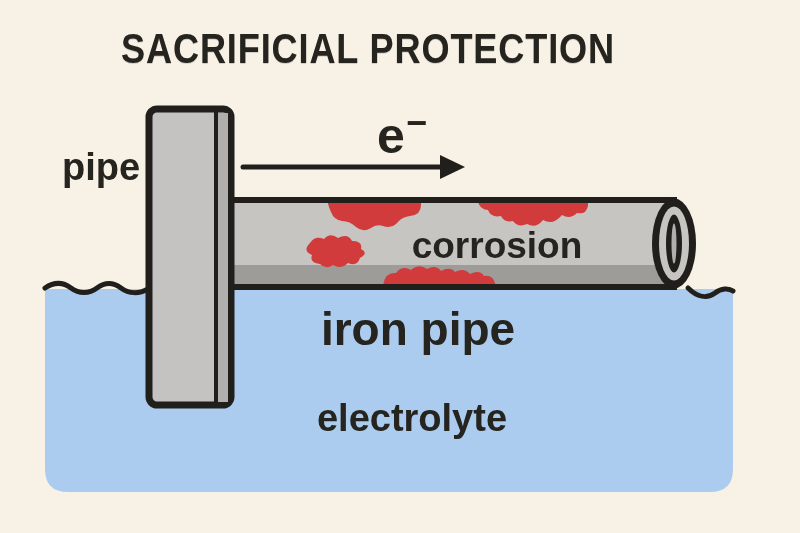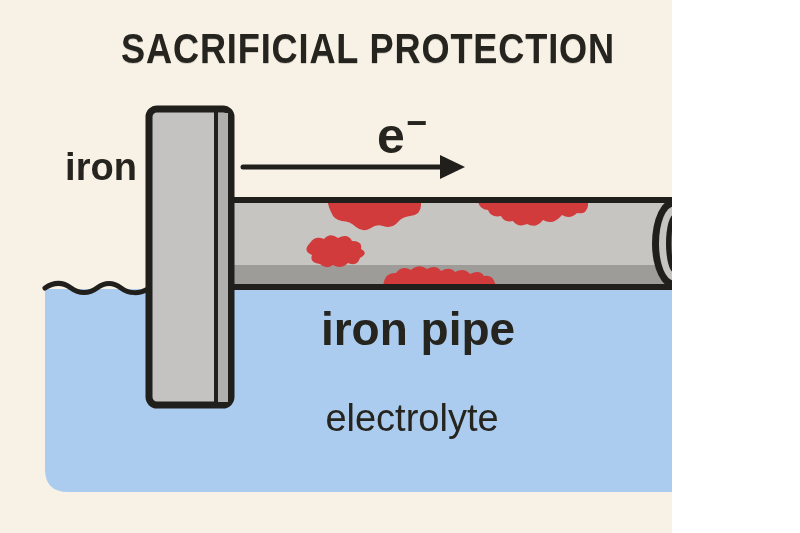--- a/index.html
+++ b/index.html
@@ -1,18 +1,18 @@
 <!DOCTYPE html>
 <html style="--background: #f8f1e6; --water: #abccee; --pipe-gray: #c7c5c2; --pipe-shade: #9e9c99; --zinc-gray: #c5c3c1; --zinc-edge: #b1afad; --corrosion-red: #d13b3b; --outline: #211f1c; --text: #26241f;"><head>
 <meta charset="utf-8">
 <style>
   html,body{margin:0;padding:0;}
   #stage{
     position:relative;
-    width:672px;height:533px;
+    width:800px;height:533px;
     background:var(--background,#f8f1e6);
     overflow:hidden;
     font-family:"Liberation Sans","DejaVu Sans",sans-serif;
   }
   #diagram-svg{position:absolute;left:0;top:0;}
 
   
   .water-fill{fill:var(--water);}
   .wave-stroke{stroke:var(--outline);stroke-width:5;fill:none;stroke-linecap:round;}
   .pipe-fill{fill:var(--pipe-gray);}
@@ -55,21 +55,21 @@
   #corrosion-label{
     top:224px;left:497px;
     font-size:37px;font-weight:600;
   }
   #iron-pipe-label{
     top:302px;left:418px;
     font-size:46px;font-weight:600;
   }
   #electrolyte-label{
     top:396px;left:412px;
-    font-size:38px;font-weight:400;
+    font-size:38px;font-weight:700;
   }
 </style>
 </head>
 <body>
 
 <div id="stage">
 
   <svg id="diagram-svg" width="800" height="533" viewBox="0 0 800 533">
     <defs>
       <clipPath id="pipe-clip">
@@ -113,24 +113,25 @@
 
     <g>
       <line x1="243" y1="167" x2="442" y2="167" stroke="var(--outline)" stroke-width="5" stroke-linecap="round"></line>
       <polygon class="outline-fill" points="440,155 465,167 440,179"></polygon>
     </g>
   </svg>
 
   <div id="title" class="label">SACRIFICIAL PROTECTION</div>
 
   <div id="zinc-label" class="label">
-    <div>iron</div>
+    <div>pipe</div>
   </div>
 
   <div id="electron-label" class="label">
     <span>e</span><sup>−</sup>
   </div>
 
+  <div id="corrosion-label" class="label">corrosion</div>
 
   <div id="iron-pipe-label" class="label">iron pipe</div>
 
   <div id="electrolyte-label" class="label">electrolyte</div>
 </div>
 
 </body></html>

